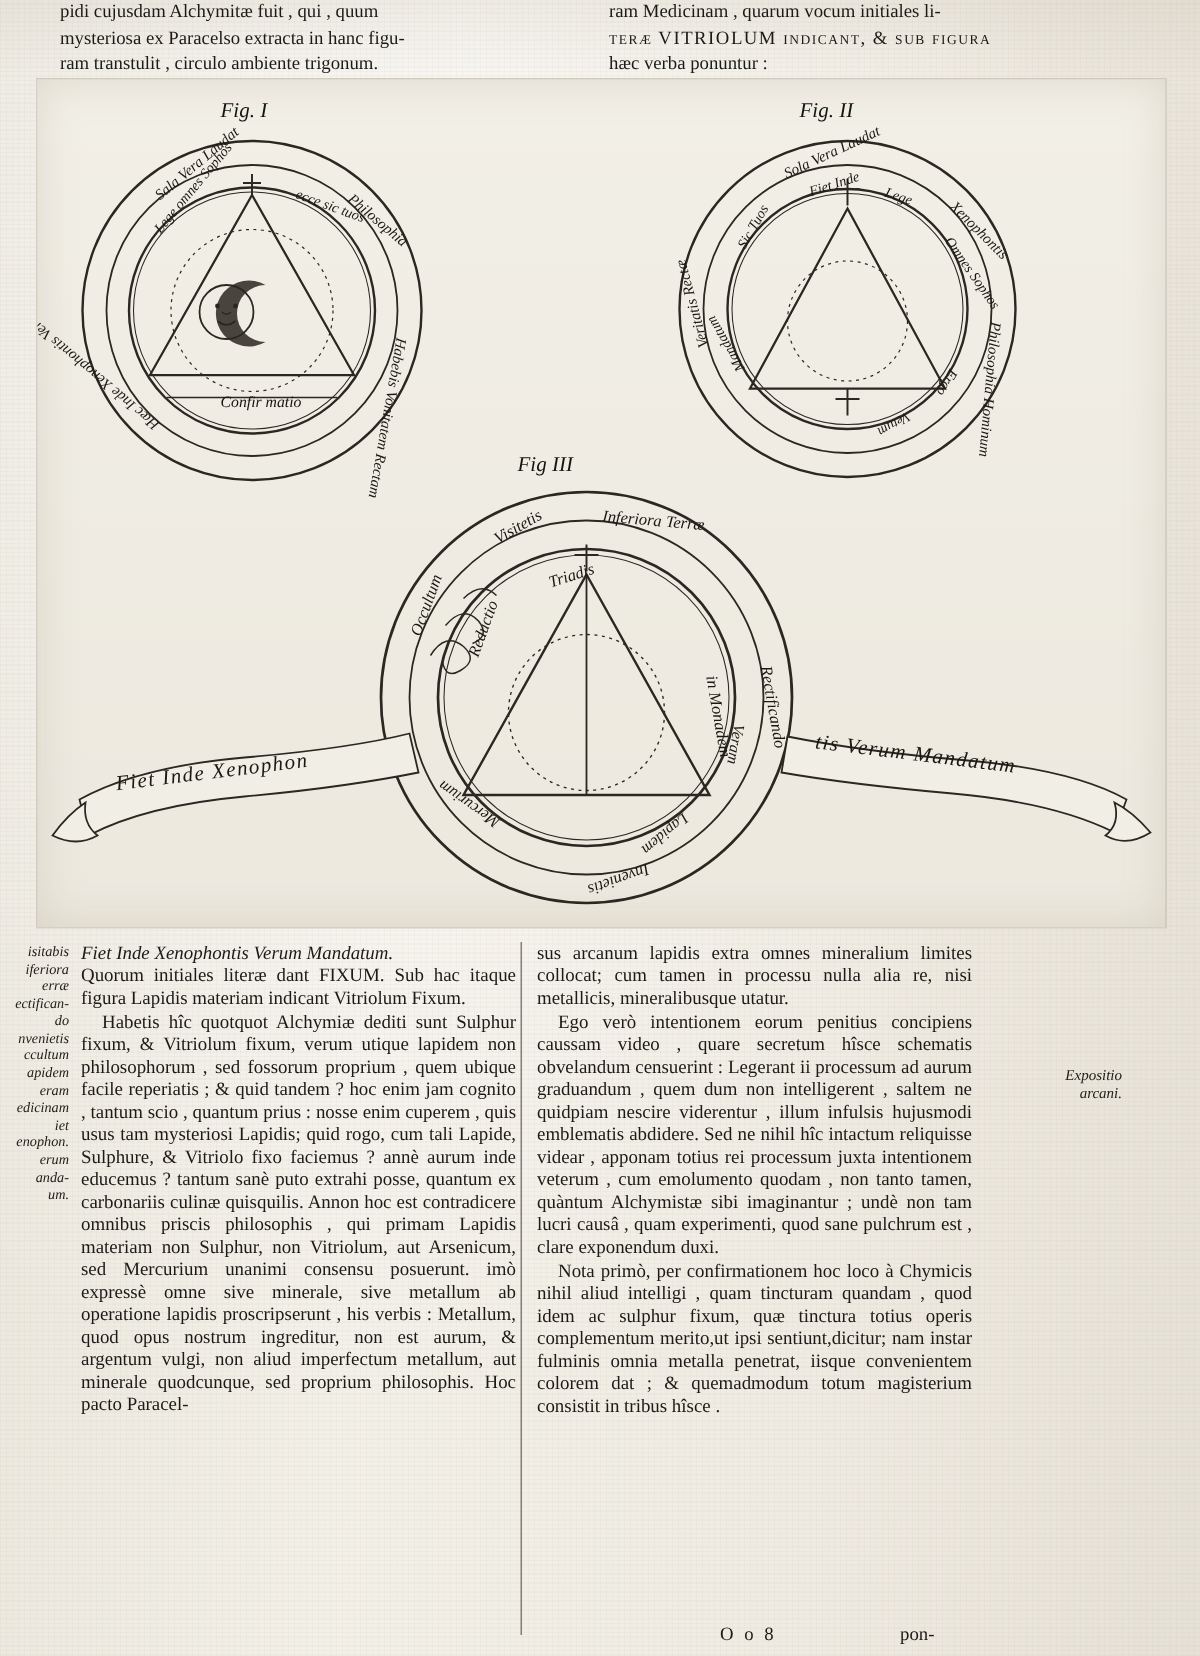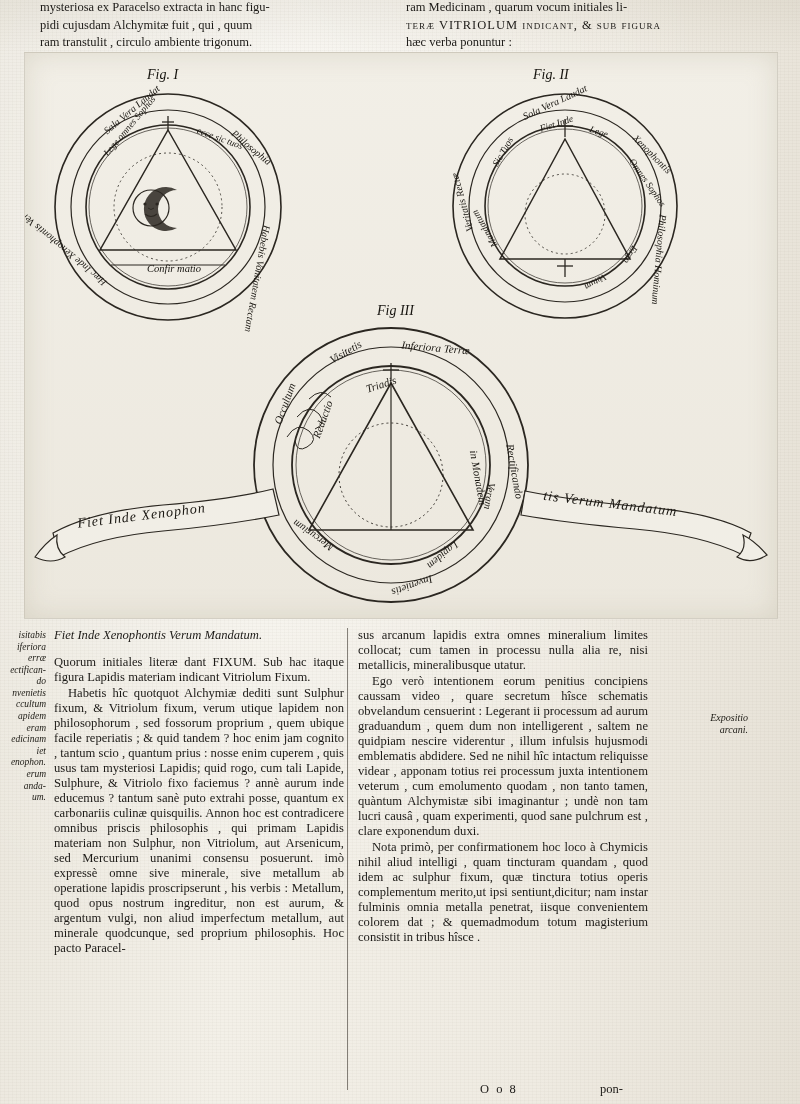--- a/index.html
+++ b/index.html
@@ -81,21 +81,21 @@
 
   
   .bottom{
     position:absolute;left:54px;top:628px;width:700px;height:470px;
     display:flex;gap:14px;
     font-size:12.6px;line-height:1.19;
   }
   .bcol{width:290px;}
   .bcol p{margin:0 0 1px 0;text-align:justify;text-indent:14px;}
   .bcol p.noind{text-indent:0;}
-  .bcol .head{font-style:italic;text-indent:0;margin-bottom:12px;}
+  .bcol .head{font-style:italic;text-indent:0;margin-bottom:0;}
   .rule{
     position:absolute;left:347px;top:628px;width:1px;height:462px;
     background:rgba(40,35,28,0.55);
   }
   .marginL{
     position:absolute;left:0px;top:630px;width:46px;
     font-size:9.5px;line-height:1.22;font-style:italic;color:#22201a;text-align:right;
   }
   .marginR{
     position:absolute;left:688px;top:712px;width:60px;
@@ -115,37 +115,37 @@
 </style>
 </head>
 <body>
 
 <div class="page"></div>
 <div class="grain"></div>
 <div class="bleed"></div>
 
 <div class="top-text">
   <div class="top-col">
+    <p>pidi cujusdam Alchymitæ fuit , qui , quum</p>
     <p>mysteriosa ex Paracelso extracta in hanc figu-</p>
-    <p>pidi cujusdam Alchymitæ fuit , qui , quum</p>
     <p>ram transtulit , circulo ambiente trigonum.</p>
   </div>
   <div class="top-col">
     <p>ram Medicinam , quarum vocum initiales li-</p>
     <p class="sc">teræ VITRIOLUM indicant, &amp; sub figura</p>
     <p>hæc verba ponuntur :</p>
   </div>
 </div>
 
 <div class="plate">
 
 
   <div class="lbl figlabel" style="left:122px;top:14px;">Fig. I</div>
   <div class="lbl figlabel" style="left:508px;top:14px;">Fig. II</div>
-  <div class="lbl figlabel" style="left:352px;top:250px;">Fig III</div>
+  <div class="lbl figlabel" style="left:320px;top:250px;">Fig III</div>
 
   <svg width="235" height="235" style="position:absolute;left:26px;top:37px;">
     <g fill="none" stroke="#2b2721">
       <circle cx="117" cy="117" r="113" stroke-width="1.6"></circle>
       <circle cx="117" cy="117" r="97" stroke-width="1.2"></circle>
       <circle cx="117" cy="117" r="82" stroke-width="1.6"></circle>
       <circle cx="117" cy="117" r="79" stroke-width="0.7"></circle>
       <polygon points="117,40 185,160 49,160" stroke-width="1.5"></polygon>
       <circle cx="117" cy="117" r="54" stroke-width="0.8" stroke-dasharray="2 3"></circle>
       <line x1="60" y1="175" x2="174" y2="175" stroke-width="1"></line>

